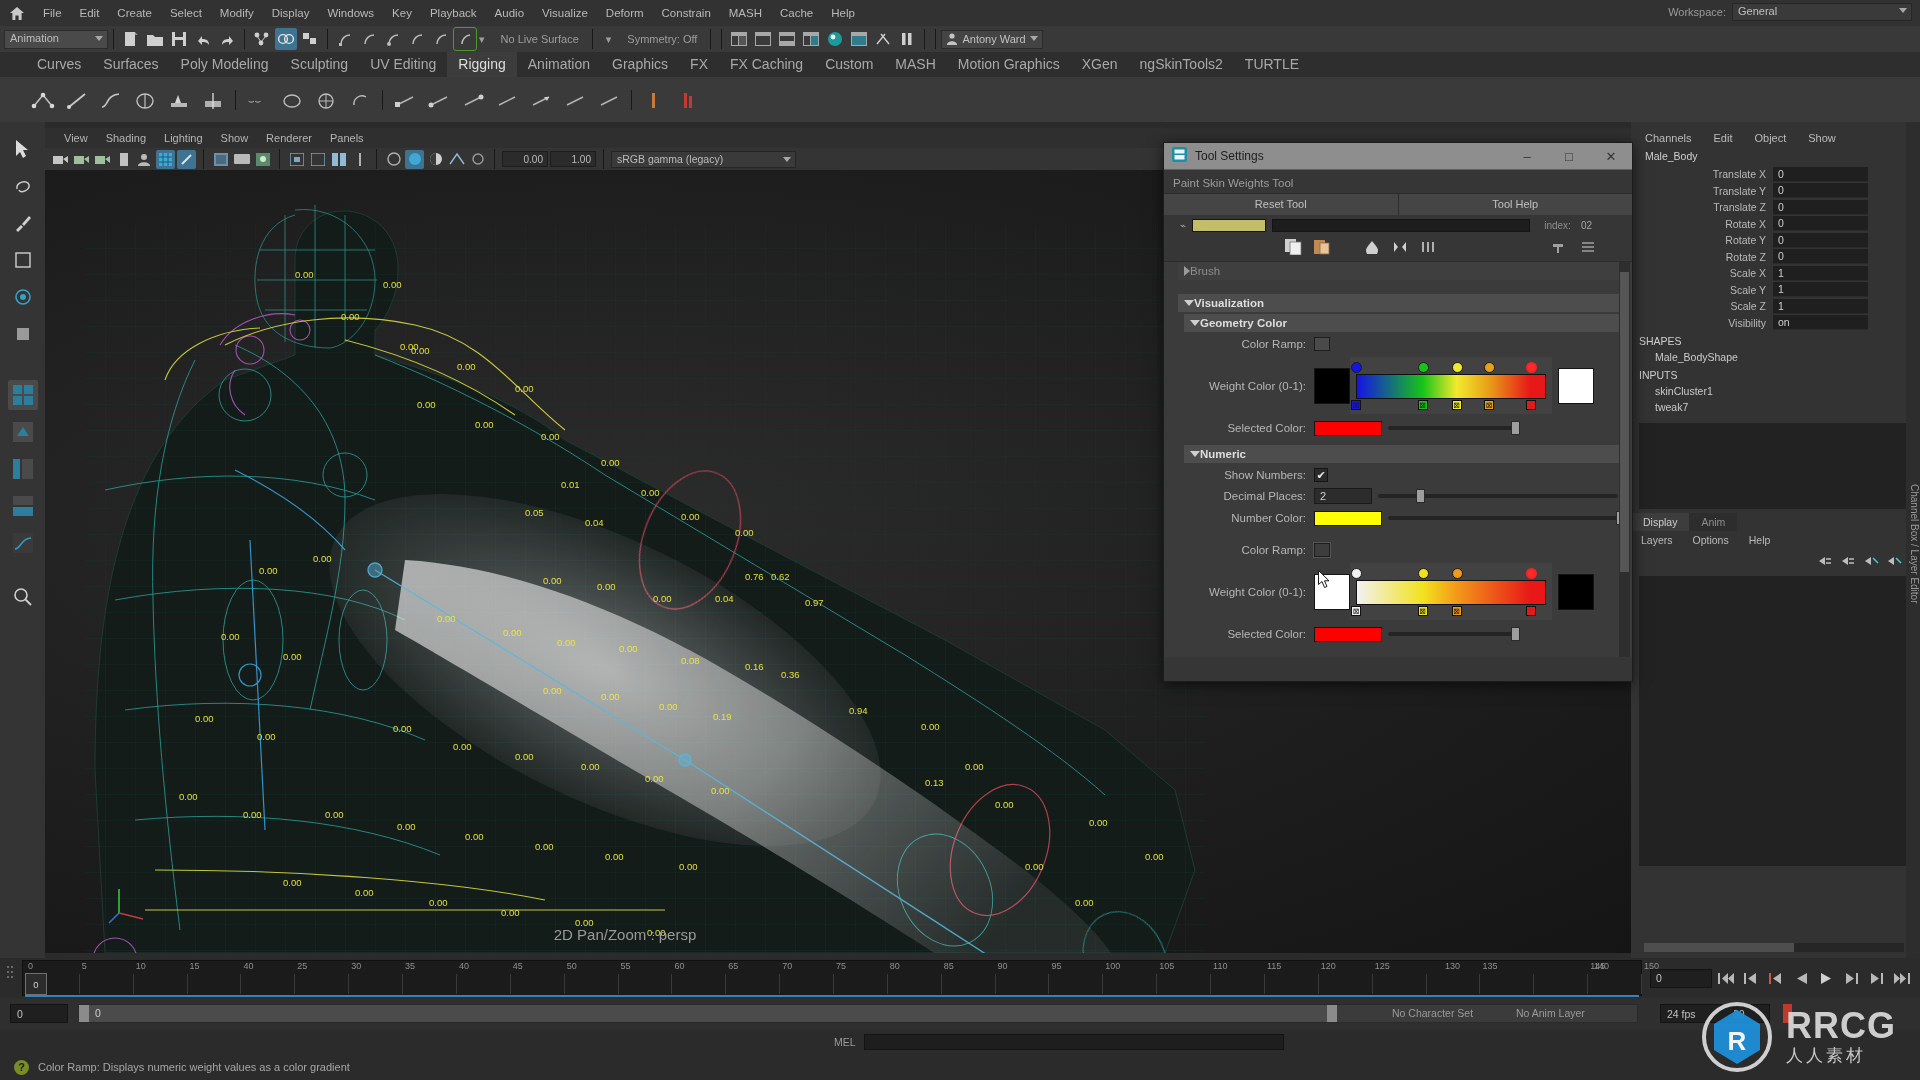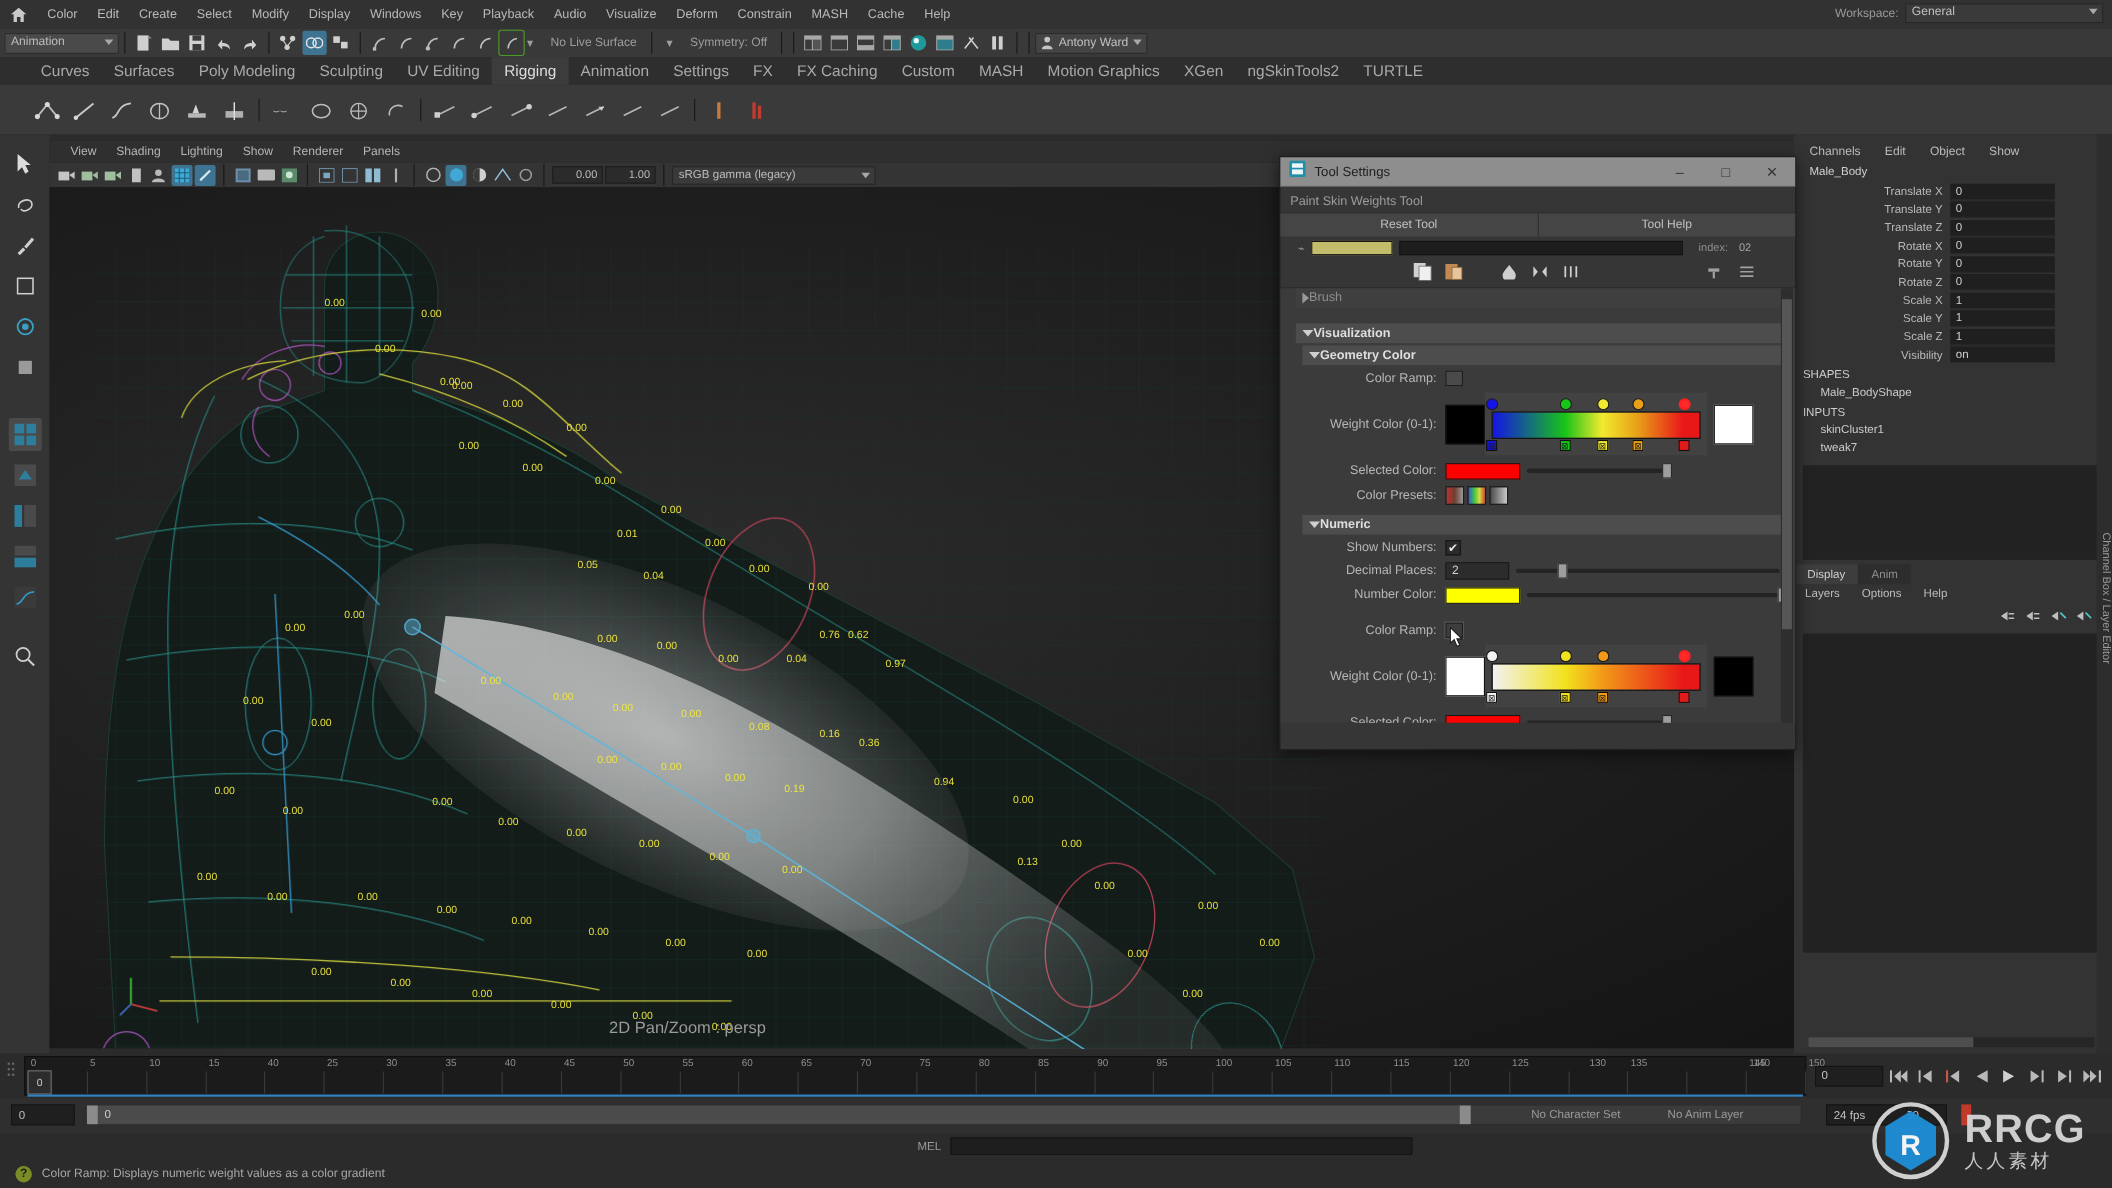--- a/index.html
+++ b/index.html
@@ -209,21 +209,21 @@
 </head>
 <body>
 
 <div id="menubar">
   <div class="home">
     <svg width="14" height="13" viewBox="0 0 14 13">
         <path d="M7 0 L14 6 L11.6 6 L11.6 13 L8.6 13 L8.6 8.4 L5.4 8.4 L5.4 13 L2.4 13 L2.4 6 L0 6 Z" fill="#c9c9c9"></path>
       </svg>
   </div>
   <div class="row" id="menu-items">
-      <div class="mi">Color</div>
+      <div class="mi">File</div>
       <div class="mi">Edit</div>
       <div class="mi">Create</div>
       <div class="mi">Select</div>
       <div class="mi">Modify</div>
       <div class="mi">Display</div>
       <div class="mi">Windows</div>
       <div class="mi">Key</div>
       <div class="mi">Playback</div>
       <div class="mi">Audio</div>
       <div class="mi">Visualize</div>
@@ -399,21 +399,21 @@
 </div>
 
 <div id="shelftabs">
     <div class="tab">Curves</div>
     <div class="tab">Surfaces</div>
     <div class="tab">Poly Modeling</div>
     <div class="tab">Sculpting</div>
     <div class="tab">UV Editing</div>
     <div class="tab sel">Rigging</div>
     <div class="tab">Animation</div>
-    <div class="tab">Settings</div>
+    <div class="tab">Graphics</div>
     <div class="tab">FX</div>
     <div class="tab">FX Caching</div>
     <div class="tab">Custom</div>
     <div class="tab">MASH</div>
     <div class="tab">Motion Graphics</div>
     <div class="tab">XGen</div>
     <div class="tab">ngSkinTools2</div>
     <div class="tab">TURTLE</div>
   </div>
 
@@ -1294,28 +1294,20 @@
 
     <div class="frow">
       <span class="lab">Selected Color:</span>
       <span class="colorbar" id="geo-selected-color" style="background: rgb(255, 0, 0);"></span>
       <span class="slider" style="max-width:128px">
         <span class="bar"></span>
           <span class="knob" style="left:96%"></span>
       </span>
     </div>
 
-    <div class="frow">
-      <span class="lab">Color Presets:</span>
-      <span class="presets">
-        <span class="preset" style="background:linear-gradient(90deg,#c03030,#6d4030,#9a9a9a)"></span>
-        <span class="preset" style="background:linear-gradient(90deg,#3a5ad0,#3ac24a,#d8d83a,#c24a3a)"></span>
-        <span class="preset" style="background:linear-gradient(90deg,#4a4a4a,#c8c8c8)"></span>
-      </span>
-    </div>
 
     <div class="sec-header nested" style="margin-top:6px">
       <span class="tri-d"></span>
       <span class="lbl">Numeric</span>
     </div>
 
     <div class="frow" style="padding-top:5px">
       <span class="lab">Show Numbers:</span>
       <span class="chk" id="show-numbers-chk">✔</span>
     </div>

